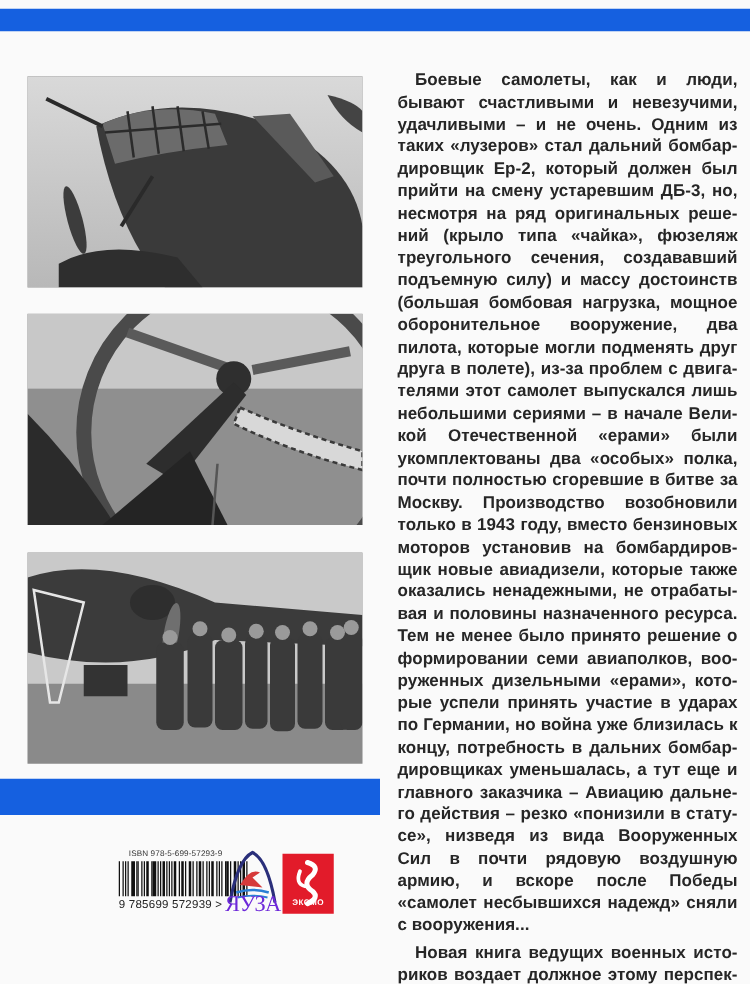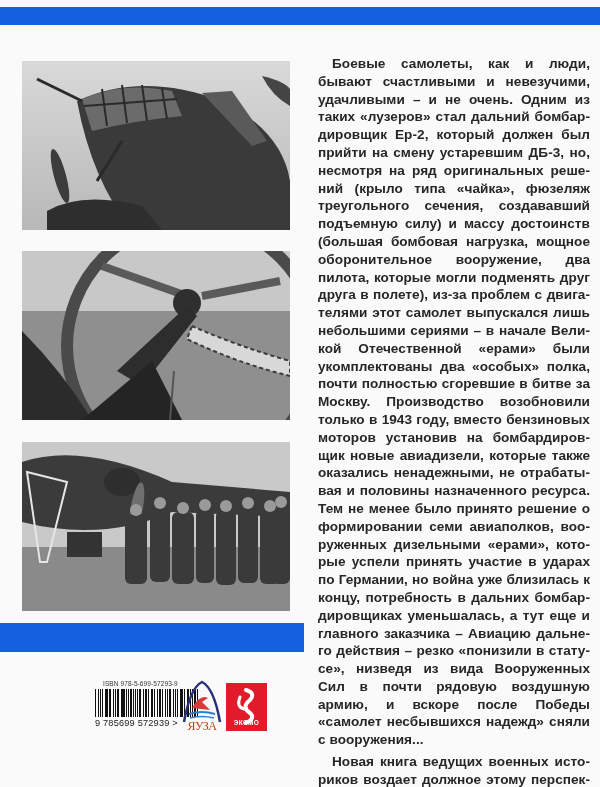--- a/index.html
+++ b/index.html
@@ -33,21 +33,21 @@
   .para { margin: 0; text-align: justify; text-indent: 14px; hyphens: manual; }
   .para + .para { margin-top: 4px; }
 
   .isbn-block { position: absolute; left: 78px; top: 680px; width: 104px; margin-left: 17px; }
   .isbn-label { font-size: 6.5px; color: #333; letter-spacing: 0.1px; margin-left: 8px; }
   .barcode { height: 28px; margin-top: 2px; display: flex; align-items: stretch; }
   .barcode span { display: block; background: #111; }
   .isbn-digits { font-size: 9.2px; color: #222; margin-top: 1px; letter-spacing: 0.2px; white-space: nowrap; }
 
   .yuza-logo { position: absolute; left: 180px; top: 680px; width: 44px; height: 54px; }
-  .yuza-text { position: absolute; left: 0; bottom: 0; width: 44px; text-align: center; font-size: 12px; color: #c2410c; letter-spacing: -0.5px; font-family: "Liberation Serif", serif; }
+  .yuza-text { position: absolute; left: 0; bottom: 0; width: 44px; text-align: center; font-size: 18px; color: #6d28d9; letter-spacing: -0.5px; font-family: "Liberation Serif", serif; }
 
   .eksmo-logo { position: absolute; left: 226px; top: 683px; width: 41px; height: 48px; background: #e21b2a; }
   .eksmo-text { position: absolute; left: 0; bottom: 5px; width: 41px; text-align: center; color: #fff; font-size: 6.5px; font-weight: bold; letter-spacing: 0.4px; }
 </style>
 </head>
 <body>
 
 <div class="top-bar"></div>
 
 <div class="photo photo-1">

